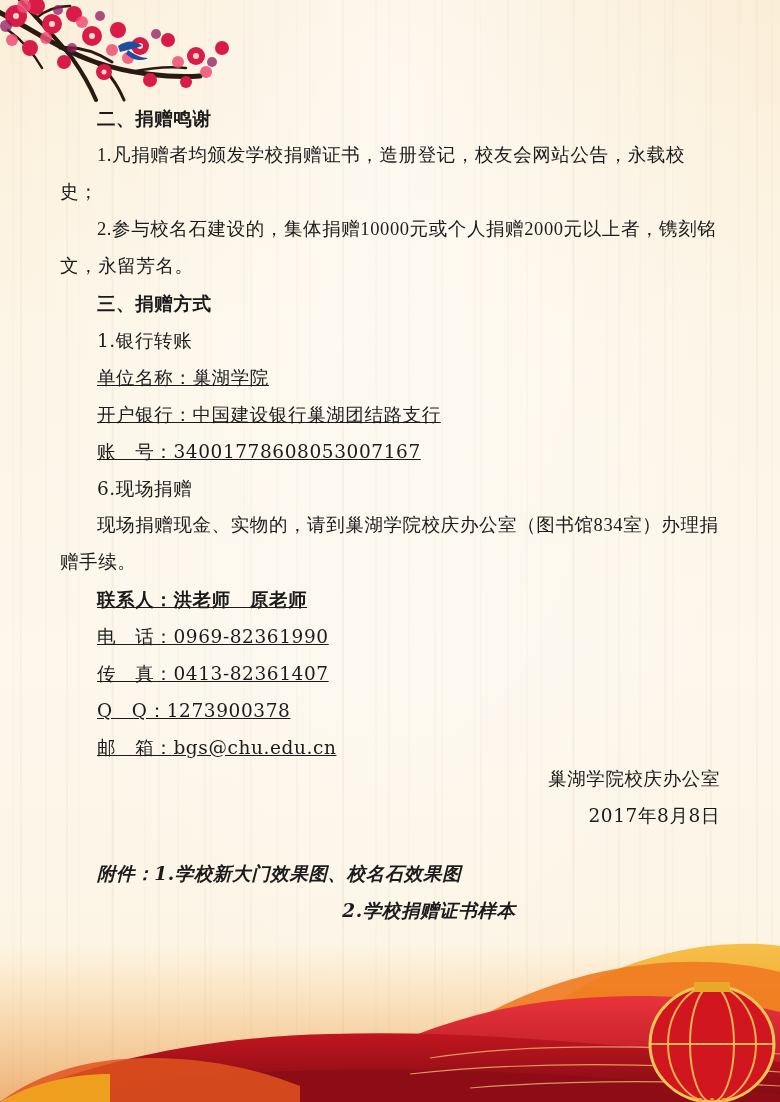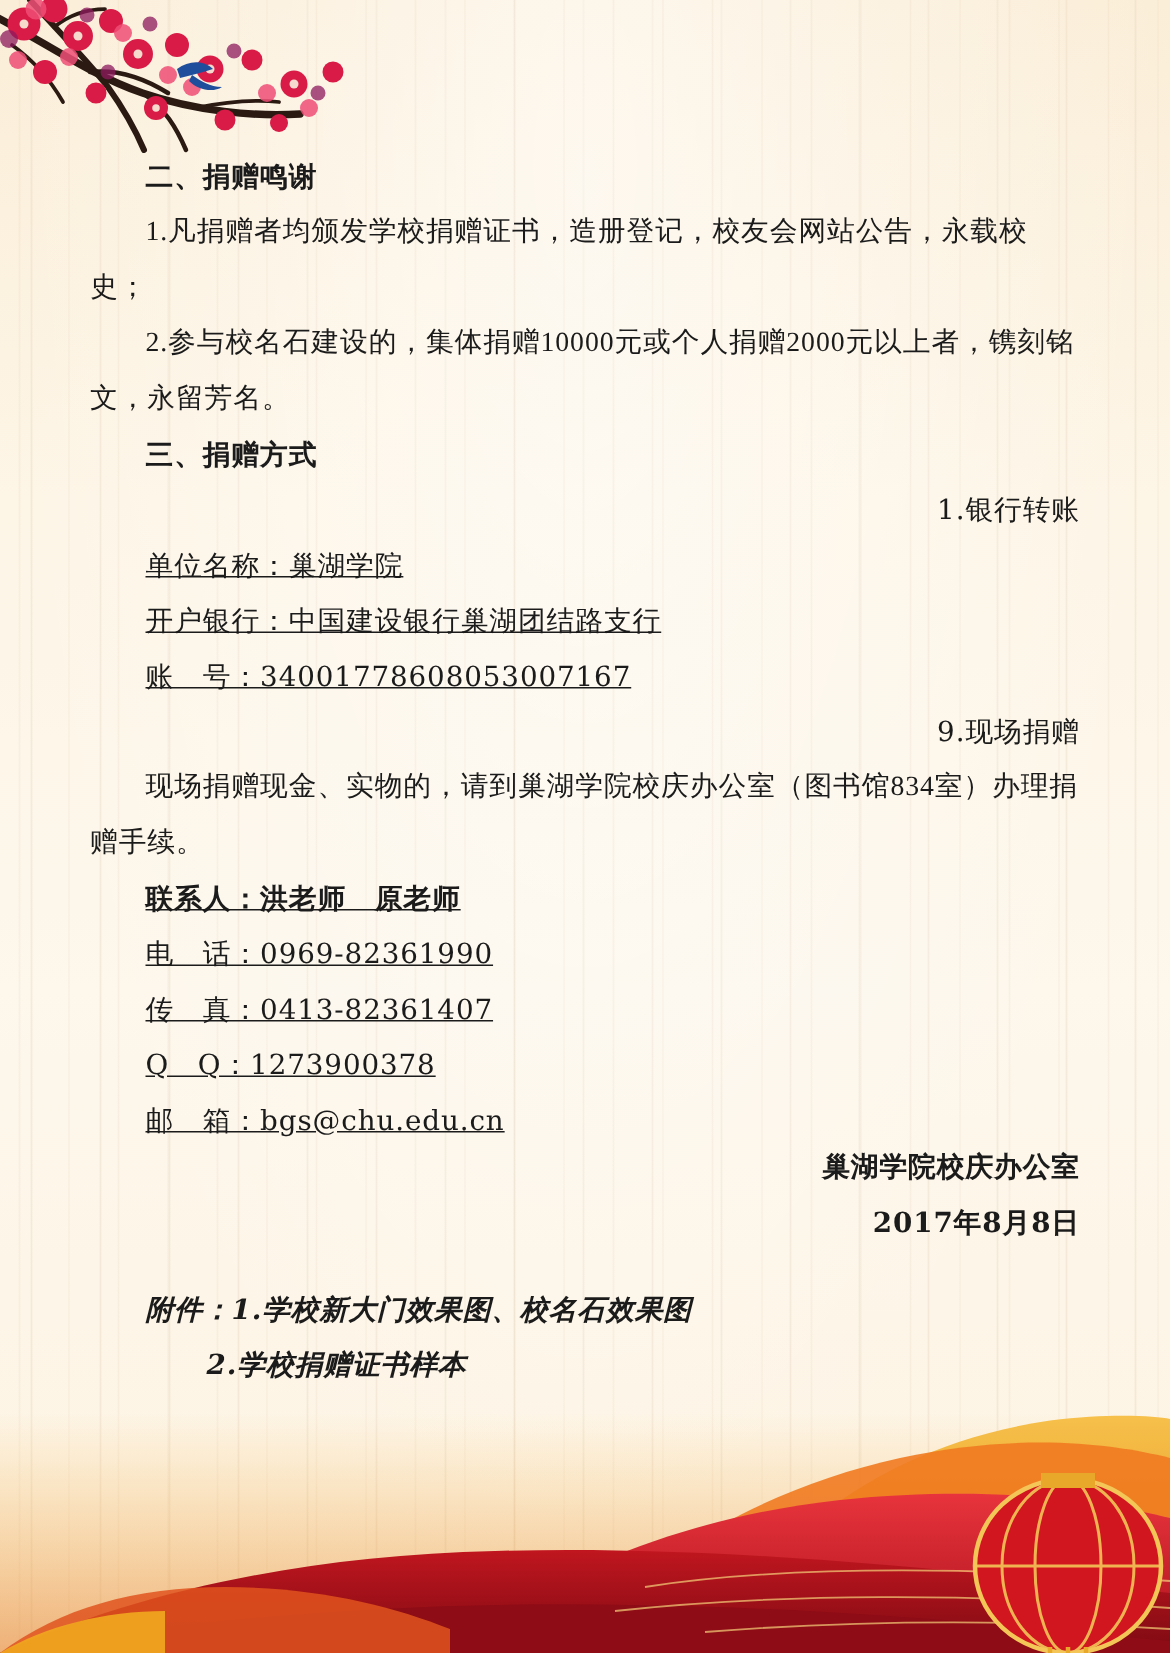--- a/index.html
+++ b/index.html
@@ -83,21 +83,20 @@
     font-family: Liberation Serif, serif;
   }
   .heading {
     margin: 0;
     text-indent: 2em;
     font-weight: bold;
   }
   .subhead {
     margin: 0;
     text-indent: 2em;
-    text-align: right;
   }
   .label-line {
     margin: 0;
     text-indent: 2em;
     white-space: pre;
     text-decoration: underline;
   }
   .bold-line {
     font-weight: bold;
   }
@@ -105,39 +104,39 @@
   .signature {
     position: absolute;
     left: 60px;
     top: 760px;
     width: 660px;
     text-align: right;
     padding-right: 30px;
     font-size: 18.5px;
     line-height: 37px;
     color: #1b1b1b;
-    font-weight: bold;
+    font-weight: normal;
     letter-spacing: 0.6px;
   }
   .signature div { white-space: pre; }
 
   .attachments {
     position: absolute;
     left: 60px;
     top: 855px;
     width: 660px;
     font-size: 18.5px;
     line-height: 37px;
     color: #1b1b1b;
     font-weight: bold;
     letter-spacing: 0.6px;
     font-style: italic;
   }
   .attachments .l1 { text-indent: 2em; white-space: pre; }
-  .attachments .l2 { text-indent: 4.2em; white-space: pre; }
+  .attachments .l2 { text-indent: 4.2em; white-space: pre; text-align: center; }
 </style>
 </head>
 <body>
 
 <div class="page">
   <div class="paper-texture"></div>
 
   <svg class="branch" viewBox="0 0 270 160">
     <g stroke="#2a1a12" fill="none" stroke-linecap="round">
       <path d="M-5,10 C30,28 60,50 95,62 C130,74 170,78 200,76" stroke-width="5"></path>
@@ -204,21 +203,21 @@
   <div class="content">
     <p class="heading">二、捐赠鸣谢</p>
     <p class="para">1.凡捐赠者均颁发学校捐赠证书，造册登记，校友会网站公告，永载校史；</p>
     <p class="para">2.参与校名石建设的，集体捐赠10000元或个人捐赠2000元以上者，镌刻铭文，永留芳名。</p>
 
     <p class="heading">三、捐赠方式</p>
     <p class="subhead">1.银行转账</p>
     <p class="label-line">单位名称：巢湖学院</p>
     <p class="label-line">开户银行：中国建设银行巢湖团结路支行</p>
     <p class="label-line">账　号：34001778608053007167</p>
-    <p class="subhead">9.现场捐赠</p>
+    <p class="subhead">6.现场捐赠</p>
     <p class="para">现场捐赠现金、实物的，请到巢湖学院校庆办公室（图书馆834室）办理捐赠手续。</p>
 
     <p class="label-line bold-line">联系人：洪老师　原老师</p>
     <p class="label-line">电　话：0969-82361990</p>
     <p class="label-line">传　真：0413-82361407</p>
     <p class="label-line">Q　Q：1273900378</p>
     <p class="label-line">邮　箱：bgs@chu.edu.cn</p>
   </div>
 
   <div class="signature">

